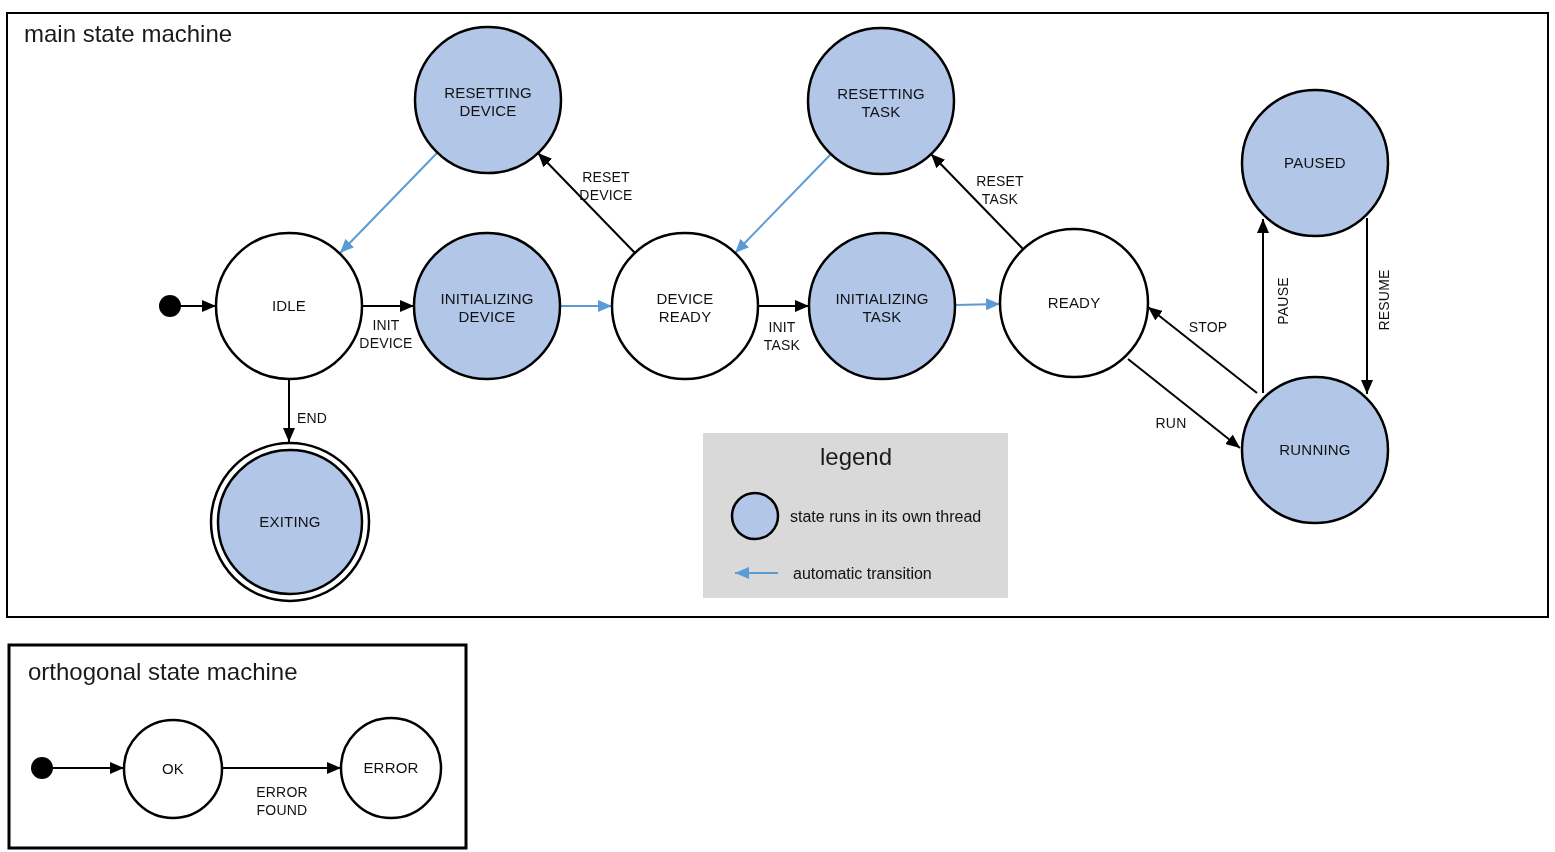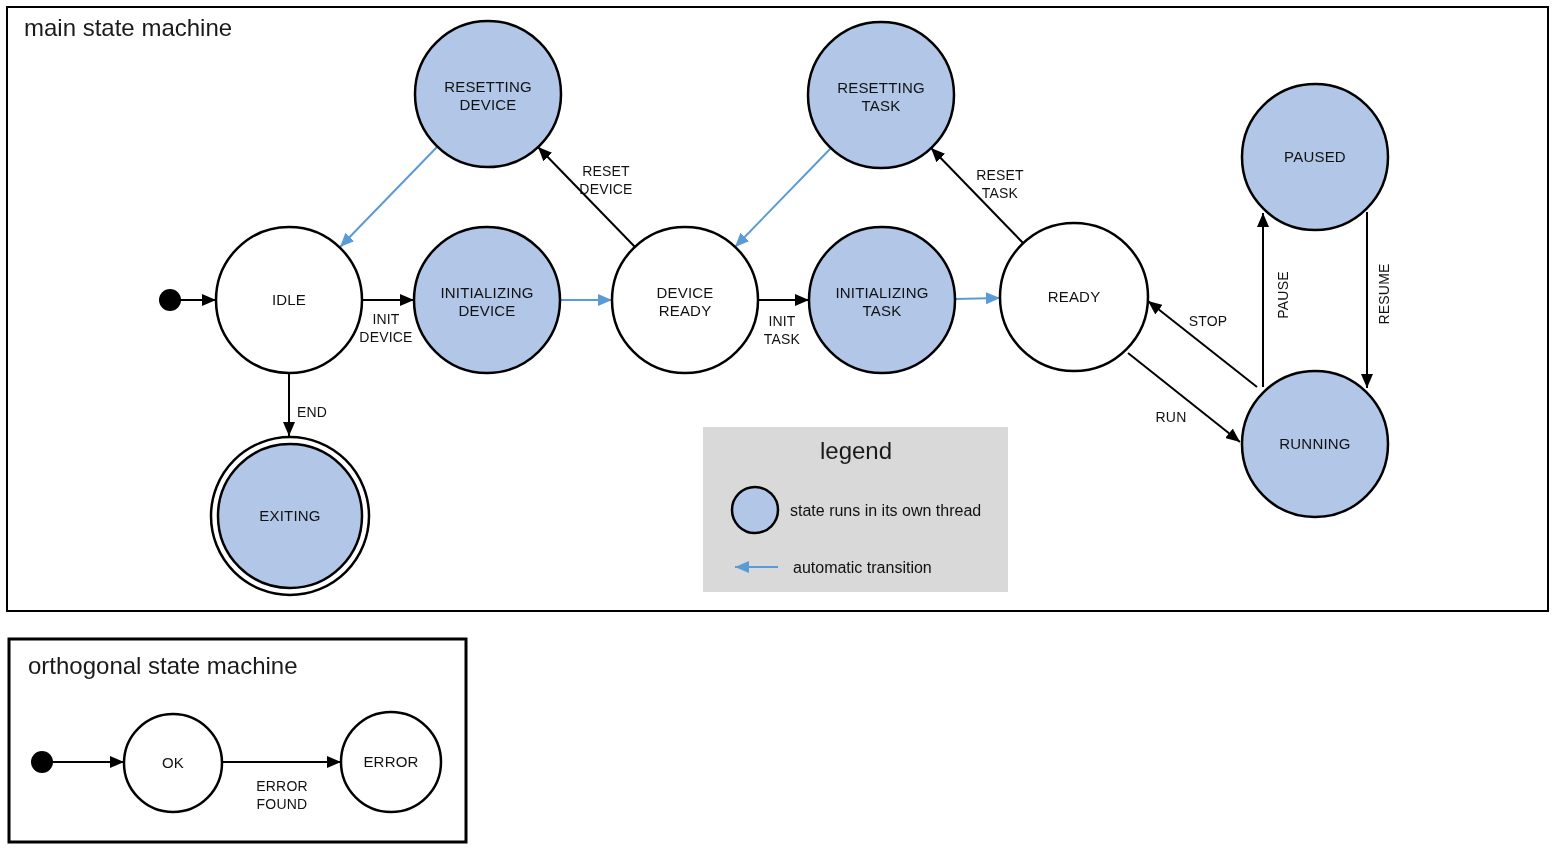--- a/index.html
+++ b/index.html
@@ -4,21 +4,21 @@
 <style>
   html, body {
     margin: 0;
     padding: 0;
     background: #ffffff;
     width: 1555px;
     height: 852px;
     overflow: hidden;
     font-family: "Liberation Sans", sans-serif;
   }
-  .canvas { position: relative; width: 1555px; height: 680px; }
+  .canvas { position: relative; width: 1555px; height: 680px; margin-top: 6px; }
   svg { display: block; }
 
   .frame { fill: #ffffff; stroke: #000000; stroke-width: 2; }
   .frame-thick { fill: #ffffff; stroke: #000000; stroke-width: 3; }
 
   .node { stroke: #000000; stroke-width: 2.5; }
   .node-white { fill: #ffffff; }
   .dot { fill: #000000; stroke: none; }
 
   .edge { fill: none; stroke-width: 2; }

